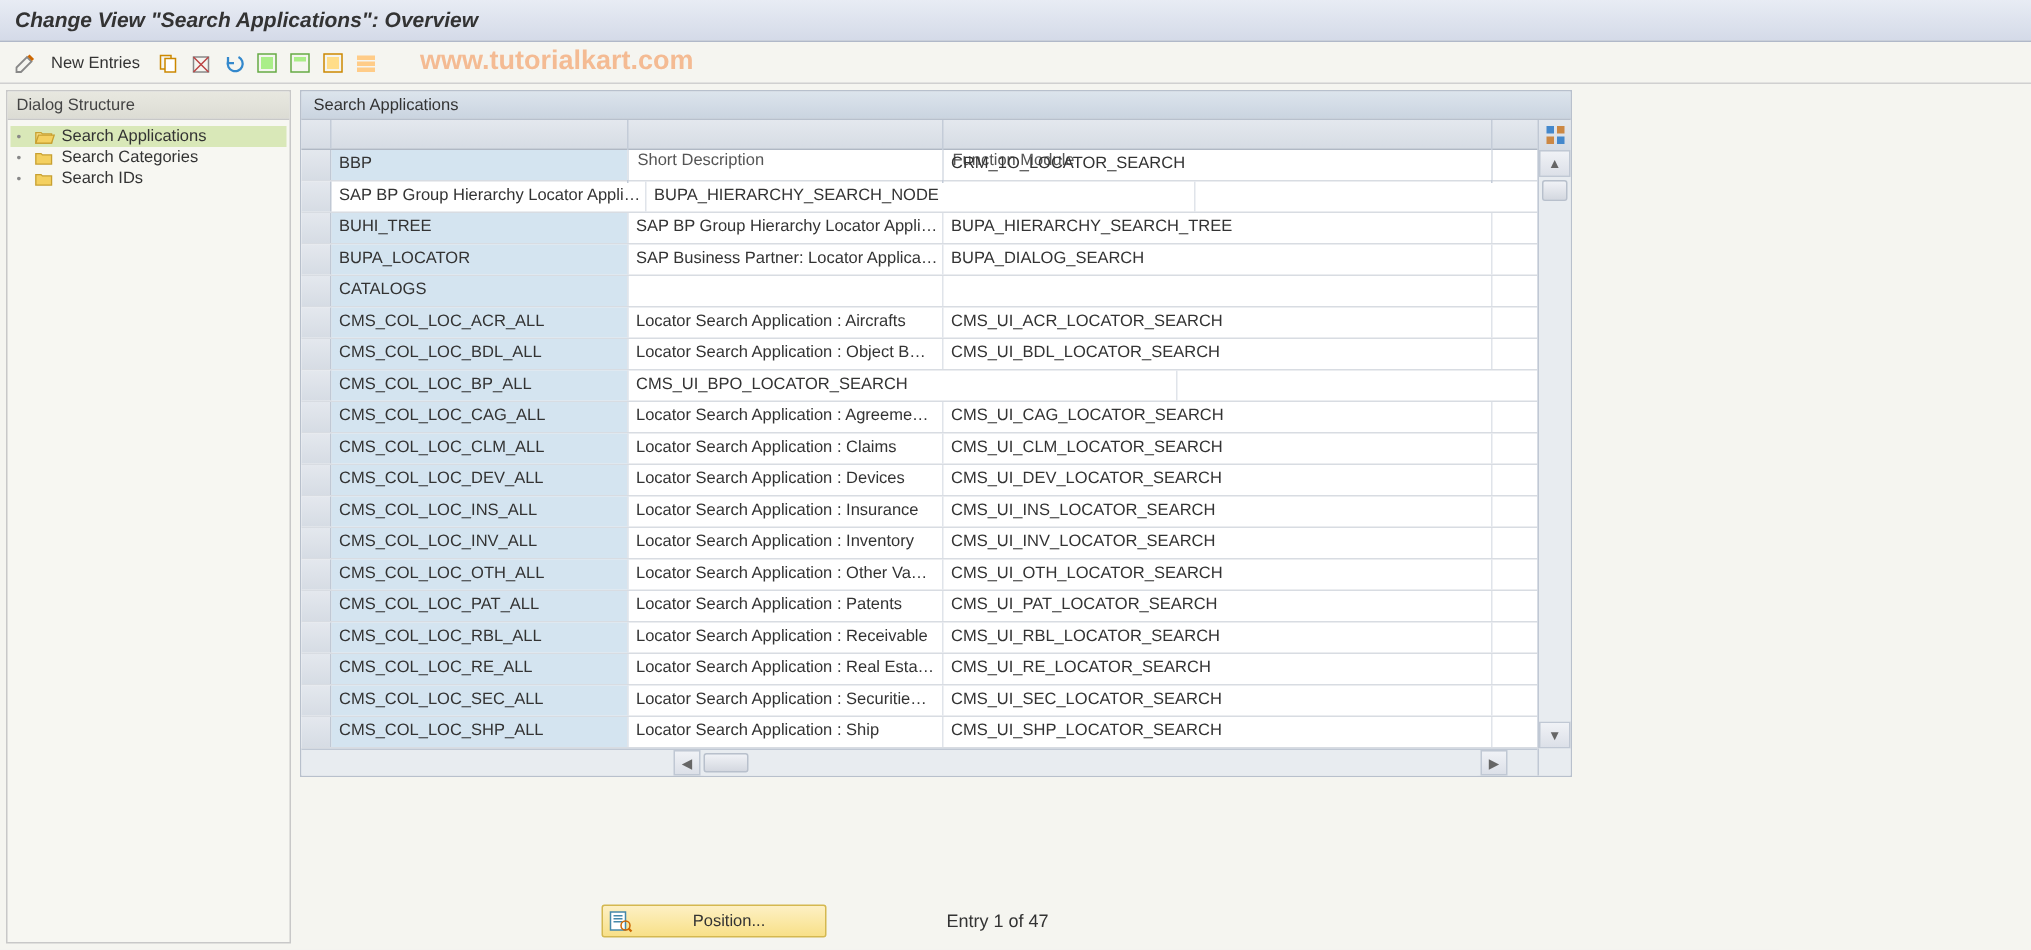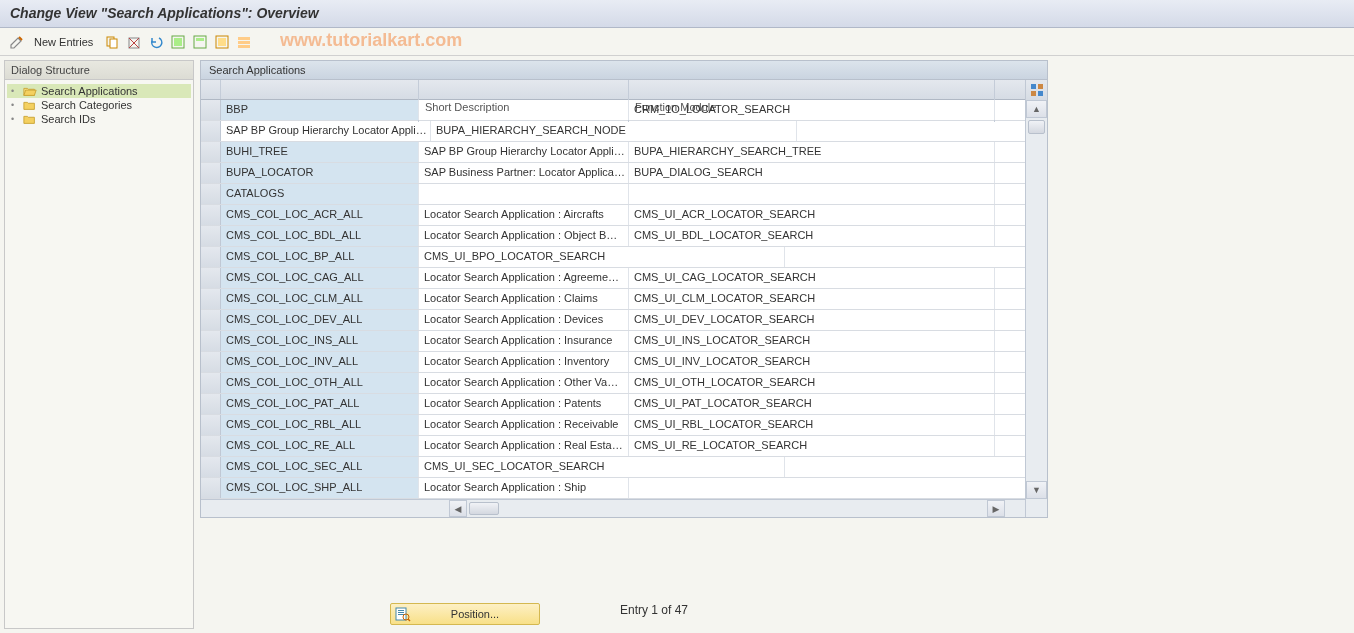--- a/index.html
+++ b/index.html
@@ -219,22 +219,23 @@
       display: flex;
       align-items: center;
       justify-content: center;
       cursor: pointer;
       font-size: 9px;
       color: #666;
     }
     .footer {
       position: absolute;
       bottom: 8px;
-      left: 196px;
-      display: flex;
+      left: 207px;
+      display: flex;
+      align-items: center;
       gap: 80px;
     }
     .position-btn {
       display: flex;
       align-items: center;
       background: linear-gradient(to bottom, #fdf0c4, #f8e088);
       border: 1px solid #d4b850;
       border-radius: 2px;
       padding: 2px 4px;
       cursor: pointer;
@@ -446,26 +447,28 @@
               </div>
               <div class="grid-row">
                 <div class="row-handle"></div>
                 <div class="cell cell-appl">CMS_COL_LOC_RE_ALL</div>
                 <div class="cell cell-desc">Locator Search Application : Real Esta…</div>
                 <div class="cell cell-func">CMS_UI_RE_LOCATOR_SEARCH</div>
               </div>
               <div class="grid-row">
                 <div class="row-handle"></div>
                 <div class="cell cell-appl">CMS_COL_LOC_SEC_ALL</div>
+                <div class="cell cell-desc">Locator Search Application : Securitie…</div>
                 <div class="cell cell-func">CMS_UI_SEC_LOCATOR_SEARCH</div>
               </div>
               <div class="grid-row">
                 <div class="row-handle"></div>
                 <div class="cell cell-appl">CMS_COL_LOC_SHP_ALL</div>
                 <div class="cell cell-desc">Locator Search Application : Ship</div>
+                <div class="cell cell-func">CMS_UI_SHP_LOCATOR_SEARCH</div>
               </div>
             </div>
           <div class="hscroll">
             <div class="hscroll-spacer"></div>
             <div class="hscroll-btn">◀</div>
             <div class="hscroll-track">
               <div class="hscroll-thumb"></div>
             </div>
             <div class="hscroll-btn">▶</div>
             <div style="width:20px"></div>

